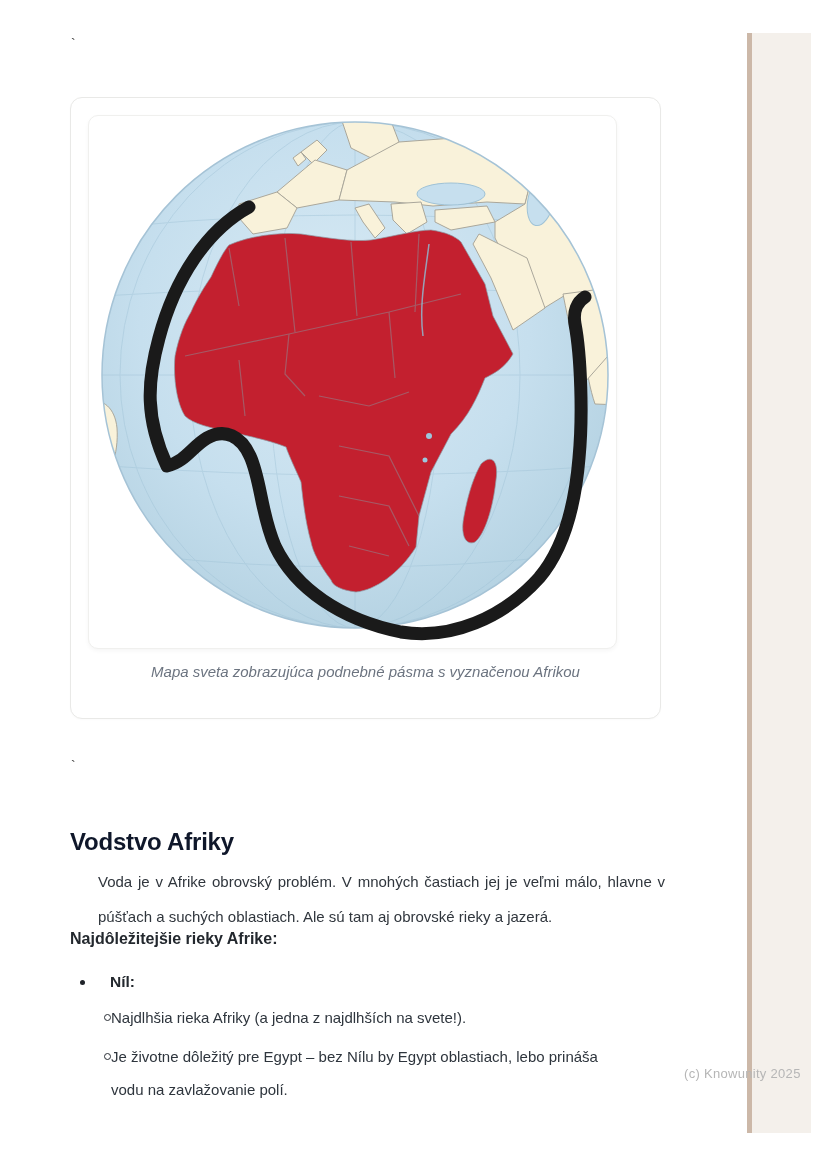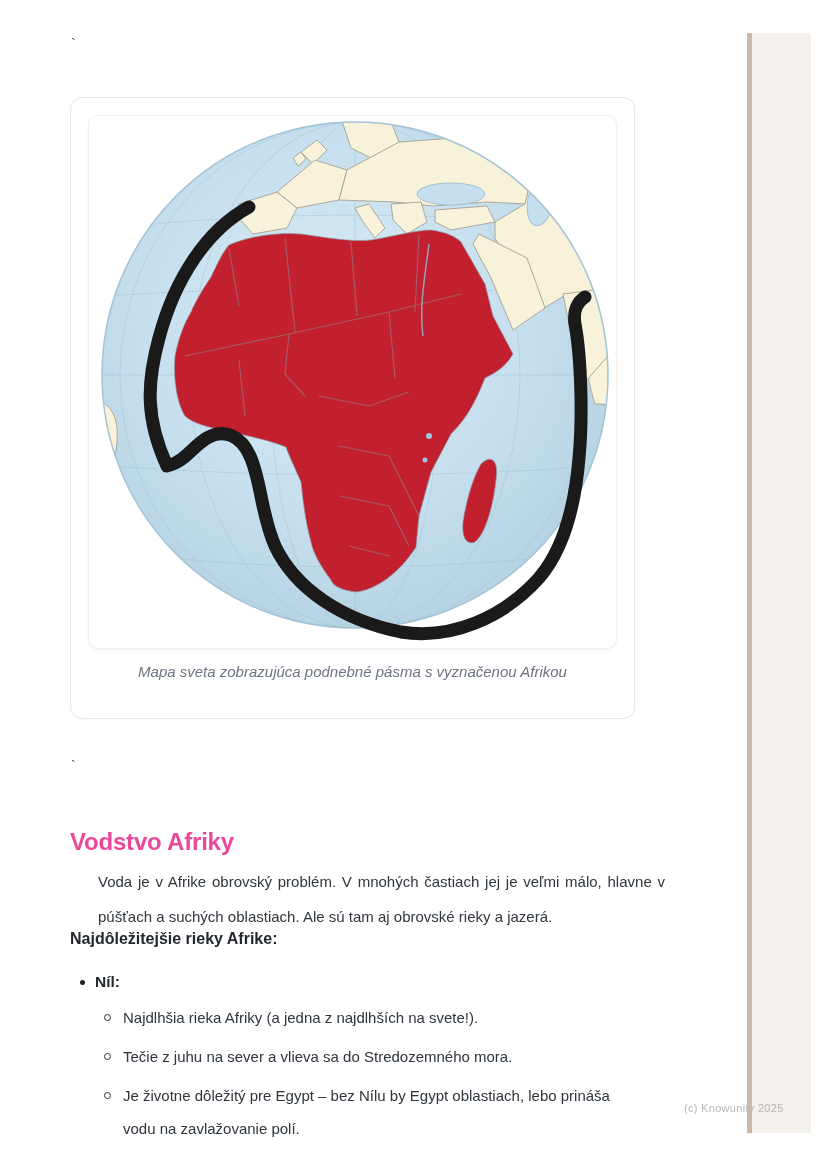--- a/index.html
+++ b/index.html
@@ -11,66 +11,67 @@
   }
   .tick{position:absolute;font-size:14px;color:#3a3a3a;}
   .tick-top{left:71px;top:36px;}
   .tick-mid{left:71px;top:758px;}
 
   
   .figure-card{
     position:absolute;left:70px;top:97px;width:563px;height:620px;
     background:#ffffff;border:1px solid #e9e9e7;border-radius:12px;
     box-shadow:0 1px 2px rgba(0,0,0,0.02);
+    padding-left:26px;
   }
   .figure-inner{
     position:absolute;left:17px;top:17px;width:527px;height:532px;
     border:1px solid #f0f0ee;border-radius:10px;background:#ffffff;
     overflow:hidden;box-shadow:0 2px 4px rgba(0,0,0,0.04);
   }
   .figure-inner svg{display:block;}
   .figure-caption{
     position:absolute;left:0;top:563px;width:100%;
     text-align:center;font-style:italic;font-size:15px;line-height:22px;
     color:#6c7480;
   }
 
   
   .heading{
     position:absolute;left:70px;top:810px;width:567px;
-    font-size:24px;line-height:32px;font-weight:700;color:#ec4899;
+    font-size:24px;line-height:32px;font-weight:700;color:#0f172a;
     letter-spacing:-0.2px;
   }
   .paragraph{
     position:absolute;left:70px;top:849px;width:567px;
     font-size:15px;line-height:35px;text-align:justify;color:#30363d;margin-left:28px;
   }
   .list-title{
     position:absolute;left:70px;top:927px;width:567px;
     font-size:16px;line-height:24px;font-weight:700;color:#23282e;
   }
   .riverlist{position:absolute;left:70px;top:969px;width:567px;}
-  .l1{display:flex;gap:10px;padding-left:10px;font-weight:700;
+  .l1{display:flex;gap:25px;padding-left:10px;font-weight:700;
       font-size:15.5px;line-height:26px;color:#23282e;}
   .l1 .disc{flex:0 0 5px;width:5px;height:5px;border-radius:50%;
       background:#1f2329;margin-top:11px;}
-  .l2{display:flex;gap:12px;padding-left:34px;margin-top:6px;
+  .l2{display:flex;gap:0;padding-left:34px;margin-top:6px;
       font-size:15px;line-height:33px;color:#2e353d;}
   .l2 .circ{flex:0 0 7px;width:7px;height:7px;box-sizing:border-box;
       border:1.5px solid #2a2f36;border-radius:50%;margin-top:13px;}
   .l2 .subtext{max-width:514px;}
 
   
   .edge-bar{
     position:absolute;left:747px;top:33px;width:59px;height:1100px;
     background:#f4f0eb;border-left:5px solid #ccb8a8;z-index:1;
   }
   .watermark{
-    position:absolute;left:684px;top:1102px;z-index:5;
-    font-size:11px;color:#b6b6b6;letter-spacing:0.3px;
+    position:absolute;left:684px;top:1066px;z-index:5;
+    font-size:13px;color:#b6b6b6;letter-spacing:0.3px;
   }
 </style>
 </head>
 <body>
 
 <span class="tick tick-top">`</span>
 
 <div class="figure-card">
   <div class="figure-inner">
     <svg width="527" height="532" viewBox="0 0 527 532">
@@ -181,22 +182,18 @@
   <div class="l1">
     <span class="disc"></span>
     <span>Níl:</span>
   </div>
   <div class="l2">
     <span class="circ"></span>
     <span class="subtext">Najdlhšia rieka Afriky (a jedna z najdlhších na svete!).</span>
   </div>
   <div class="l2">
     <span class="circ"></span>
-    <span class="subtext">Tečie z juhu na sever a vlieva sa do Stredozemného mora.</span>
-  </div>
-  <div class="l2">
-    <span class="circ"></span>
     <span class="subtext">Je životne dôležitý pre Egypt – bez Nílu by Egypt oblastiach, lebo prináša vodu na zavlažovanie polí.</span>
   </div>
 </div>
 
 <div class="edge-bar"></div>
 <div class="watermark">(c) Knowunity 2025</div>
 
 </body></html>

